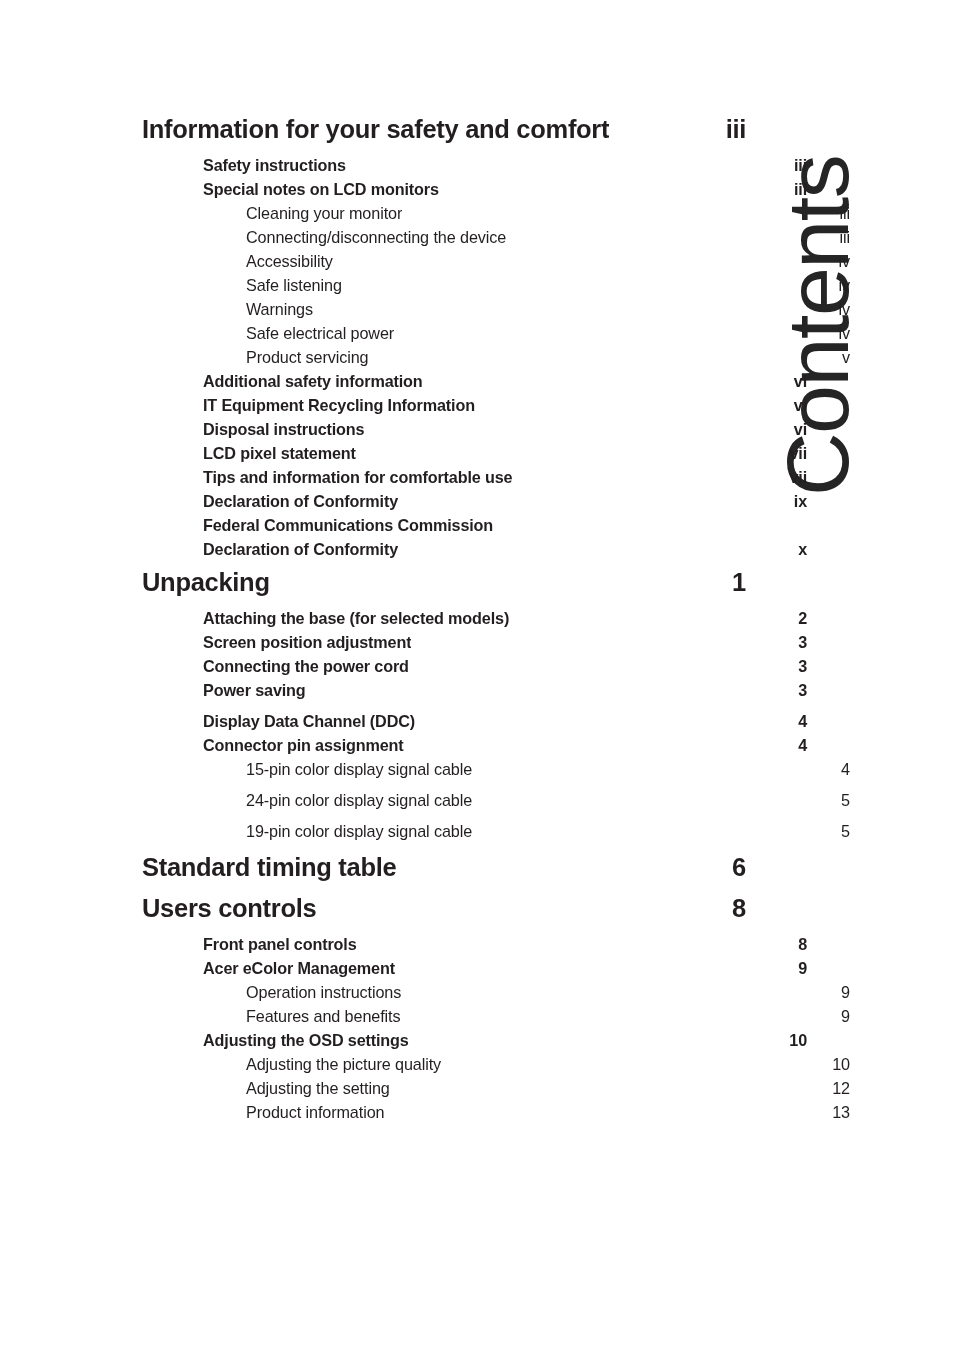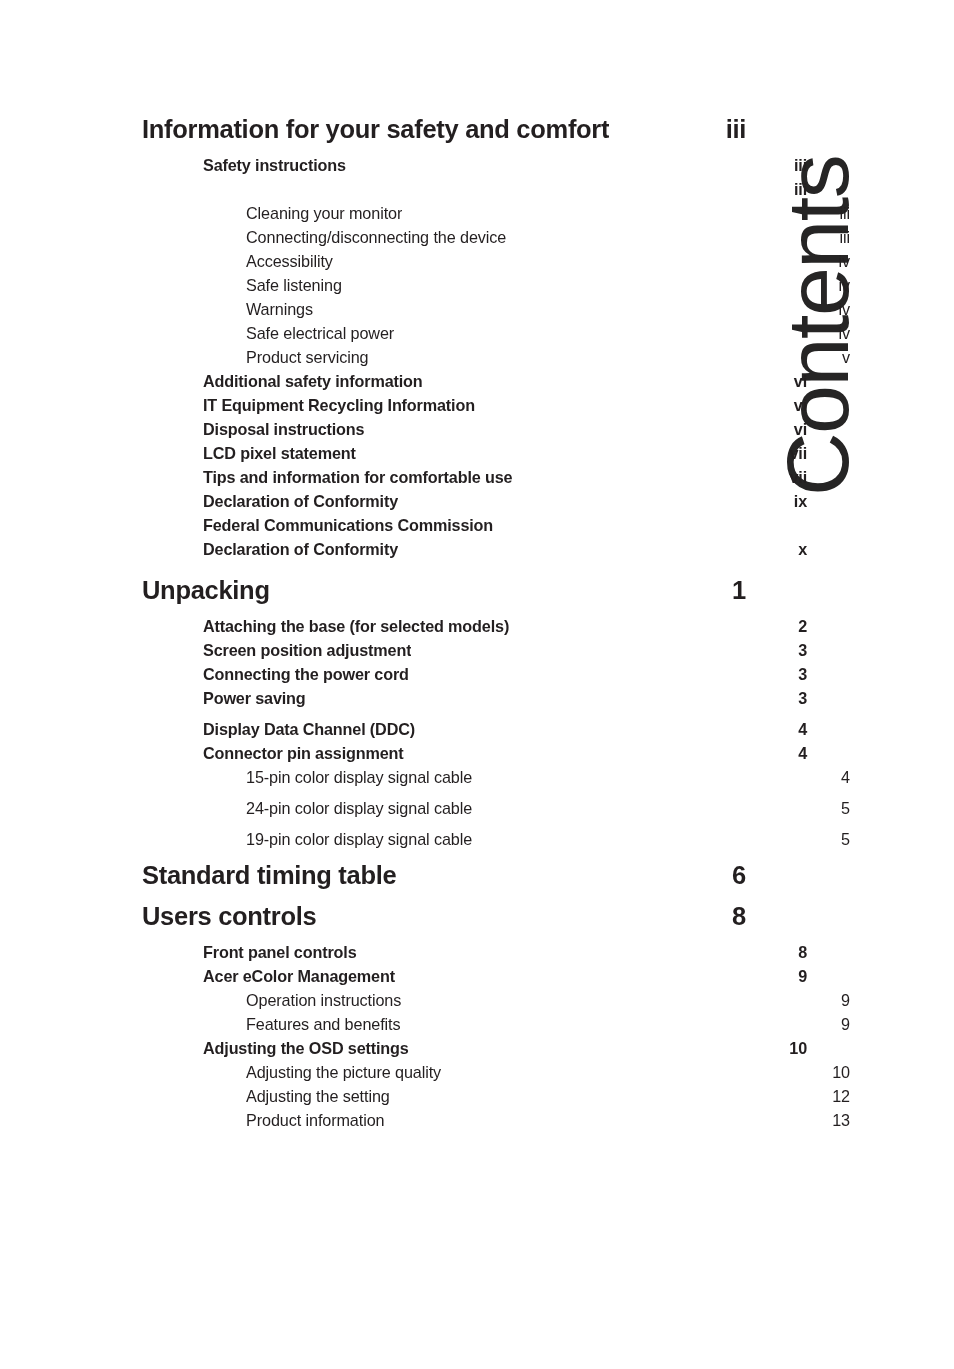--- a/index.html
+++ b/index.html
@@ -113,21 +113,21 @@
     line-height: 24px;
     margin-left: 104px;
   }
   .lvl3 .page { font-size: 16.2px; font-weight: 400; }
 
   
   .page { width: 46px; }
 
   
   .sp-top-sm  { margin-top: 7px;  }
-  .sp-top-md  { margin-top: 12px; }
+  .sp-top-md  { margin-top: 4px; }
 </style>
 </head>
 <body>
 
 <div id="page">
 
   <div id="side-title-wrap">
     <div id="side-title">Contents</div>
   </div>
 
@@ -136,20 +136,21 @@
         <span class="label">Information for your safety and comfort</span>
         <span class="filler"></span>
         <span class="page">iii</span>
       </div>
       <div class="row lvl2 sp-top-sm">
         <span class="label">Safety instructions</span>
         <span class="filler"></span>
         <span class="page">iii</span>
       </div>
       <div class="row lvl2">
+        <span class="label">Special notes on LCD monitors</span>
         <span class="filler"></span>
         <span class="page">iii</span>
       </div>
       <div class="row lvl3">
         <span class="label">Cleaning your monitor</span>
         <span class="filler"></span>
         <span class="page">iii</span>
       </div>
       <div class="row lvl3">
         <span class="label">Connecting/disconnecting the device</span>

